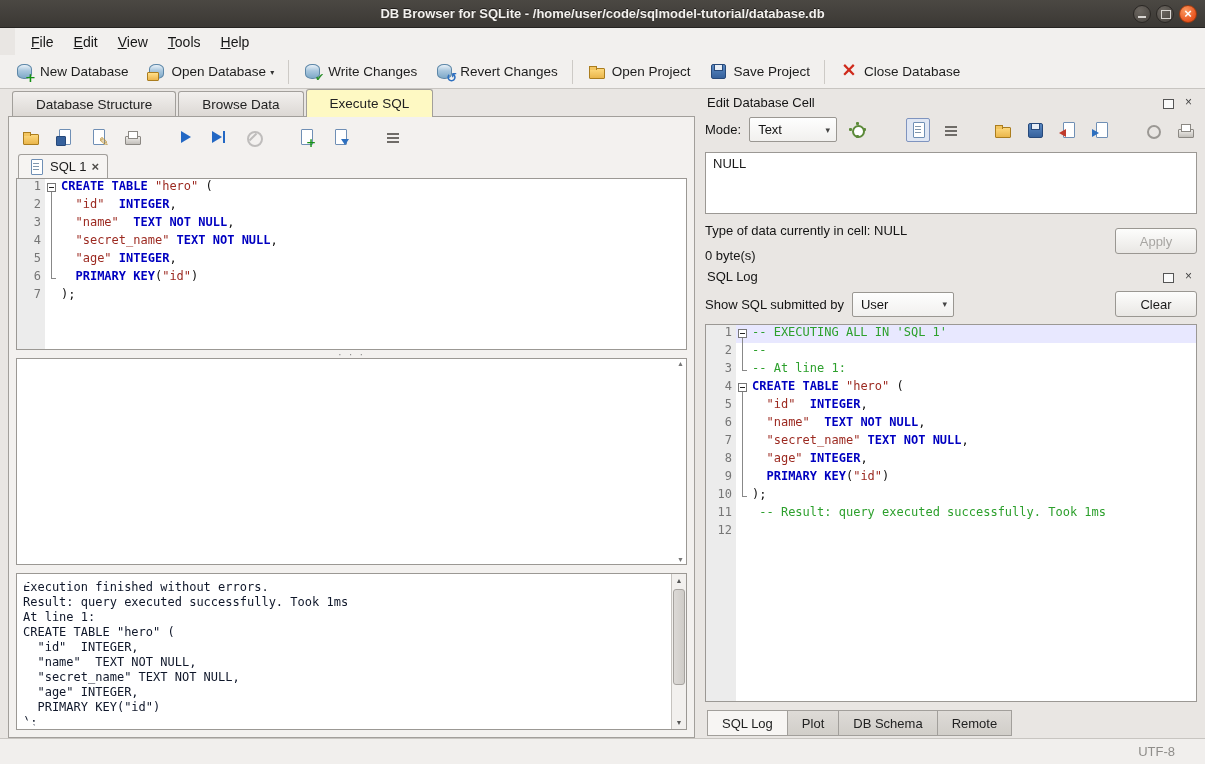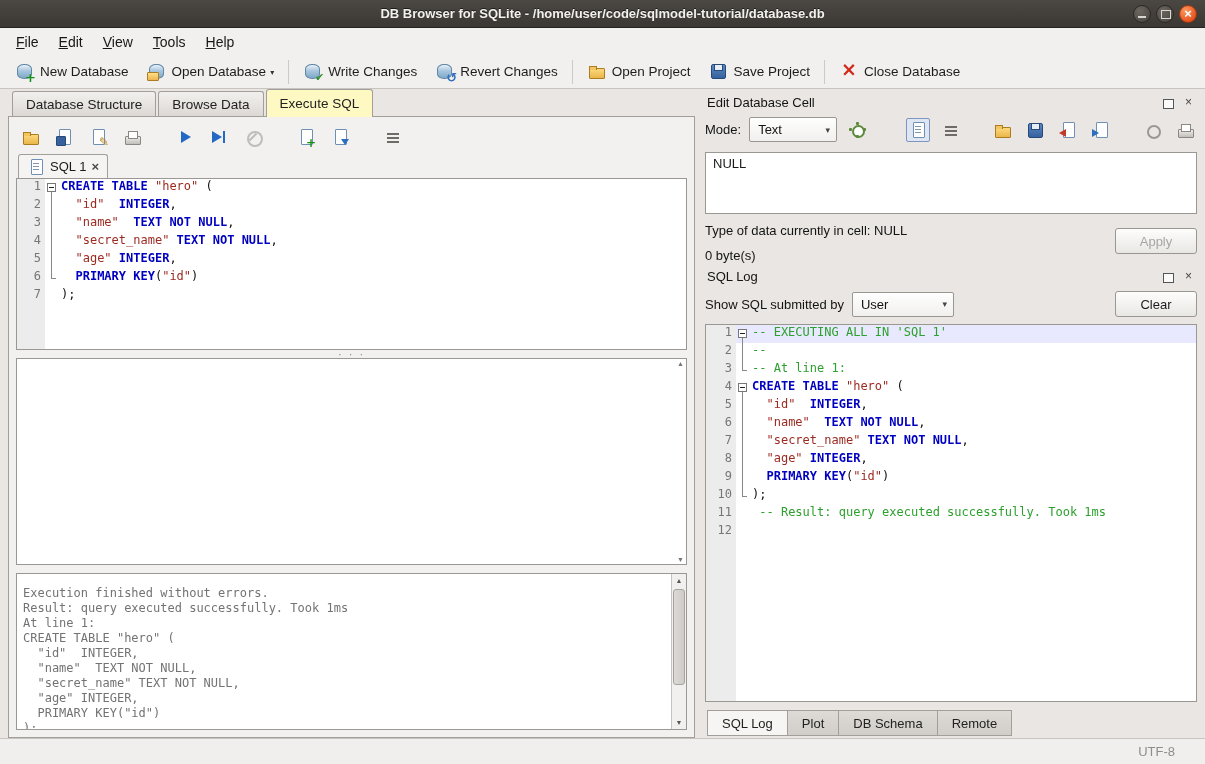--- a/index.html
+++ b/index.html
@@ -11,21 +11,21 @@
   
   .titlebar{height:28px;flex:none;position:relative;background:linear-gradient(#4b4843,#3b3834);border-bottom:1px solid #262422;}
   .title{position:absolute;left:0;right:0;top:0;line-height:28px;text-align:center;color:#f3f1ee;font-size:13px;font-weight:bold;text-shadow:0 -1px 0 #1d1b19;}
   .winbtns{position:absolute;right:8px;top:5px;display:flex;gap:5px;}
   .wbtn{width:18px;height:18px;border-radius:50%;position:relative;background:radial-gradient(circle at 35% 30%,#6b6660,#46423d);border:1px solid #2a2724;cursor:pointer;}
   .wbtn.min::before{content:"";position:absolute;left:4px;top:10px;width:8px;height:2px;background:#d9d6d2;}
   .wbtn.max::before{content:"";position:absolute;left:4px;top:4px;width:8px;height:7px;border:1px solid #d9d6d2;}
   .wbtn.close{background:radial-gradient(circle at 35% 30%,#fa9a60,#e9541f 70%);border-color:#9a3a10;}
   .wbtn.close::before{content:"×";position:absolute;left:0;right:0;top:0;text-align:center;line-height:16px;color:#fff;font-weight:bold;font-size:13px;}
   
-  .menubar{height:27px;flex:none;display:flex;align-items:center;background:#f2f0ee;padding-left:6px;}
+  .menubar{height:27px;flex:none;display:flex;align-items:center;background:#f2f0ee;padding-left:6px;margin-left:15px;}
   .menu-item{padding:3px 10px;font-size:14px;color:#161616;cursor:default;}
   .menu-item u{text-decoration:underline;}
   
   .toolbar{height:34px;flex:none;display:flex;align-items:center;background:#f2f0ee;border-bottom:1px solid #c8c5c1;padding:0 6px;}
   .tb-btn{display:flex;align-items:center;gap:6px;padding:4px 9px;font-size:13.5px;color:#1d1d1d;border-radius:3px;cursor:default;justify-content:space-between;}
   .tb-btn.disabled{color:#b3b0ac;}
   .tb-btn.disabled .icon{filter:grayscale(1);opacity:.5;}
   .tb-sep{width:1px;height:24px;background:#cdcac6;margin:0 5px;flex:none;}
   .tb-dd{font-size:8px;color:#333;align-self:flex-end;padding-bottom:4px;margin-left:-2px;}
   
@@ -65,21 +65,21 @@
   [data-icon="word-wrap-icon"]::before{content:"";position:absolute;left:3px;top:5px;width:12px;height:2px;background:#6f6c68;box-shadow:0 4px 0 #6f6c68,0 8px 0 #6f6c68;}
   [data-icon="gear-icon"]::before{content:"";position:absolute;left:4px;top:4px;width:9px;height:9px;border:2px solid #5c8a3a;border-radius:50%;background:#fff;}
   [data-icon="gear-icon"]::after{content:"";position:absolute;left:8px;top:1px;width:3px;height:3px;background:#5c8a3a;border-radius:1px;box-shadow:0 13px 0 #5c8a3a,-7px 6px 0 #5c8a3a,7px 6px 0 #5c8a3a;}
   [data-icon="set-null-icon"]::before{content:"";position:absolute;left:4px;top:4px;width:10px;height:10px;border:2px solid #9b9894;border-radius:50%;}
   
   .content{flex:1;display:flex;gap:10px;padding:0 8px;min-height:0;}
   .left{width:687px;flex:none;display:flex;flex-direction:column;min-height:0;}
   .right{flex:1;min-width:0;display:flex;flex-direction:column;min-height:0;}
   
   .maintabs{height:28px;flex:none;display:flex;align-items:flex-end;gap:2px;padding-left:4px;border-bottom:1px solid #a29f9b;}
-  .mtab{height:25px;display:flex;align-items:center;padding:0 13px;font-size:13.5px;color:#222;background:linear-gradient(#f2f0ee,#dcd8d4);border:1px solid #a29f9b;border-bottom:none;border-radius:3px 3px 0 0;cursor:pointer;margin-top:40px;}
+  .mtab{height:25px;display:flex;align-items:center;padding:0 23px;font-size:13.5px;color:#222;background:linear-gradient(#f2f0ee,#dcd8d4);border:1px solid #a29f9b;border-bottom:none;border-radius:3px 3px 0 0;cursor:pointer;margin-top:40px;}
   .mtab.active{background:#fef9c3;height:28px;margin-bottom:-1px;}
   .leftbody{flex:1;min-height:0;background:#f3f1ef;border:1px solid #a29f9b;border-top:none;display:flex;flex-direction:column;padding:5px 7px 7px;}
   .sqltoolbar{height:30px;flex:none;display:flex;align-items:center;gap:10px;padding:0 2px;}
   .icobtn{width:24px;height:24px;display:flex;align-items:center;justify-content:center;border-radius:2px;cursor:pointer;flex:none;}
   .icobtn.disabled{opacity:.5;filter:grayscale(.8);}
   .icobtn.selected{background:#dfe6f3;border:1px solid #7f94bf;}
   .sb-sep{width:9px;flex:none;}
   .sqltabbar{height:26px;flex:none;display:flex;align-items:flex-end;padding-left:2px;}
   .sqltab{height:24px;display:flex;align-items:center;gap:5px;padding:0 8px;background:#f6f4f2;border:1px solid #a29f9b;border-bottom:none;border-radius:3px 3px 0 0;font-size:13px;color:#1a1a1a;cursor:pointer;}
   .tabclose{color:#4f4d4a;font-weight:bold;font-size:13px;line-height:1;}
@@ -99,21 +99,21 @@
   .cl.hl .codetxt,.cl.hl .fold{background:var(--hl,#e8e8ff);}
   .tk-kw{color:var(--kw,#0000c0);font-weight:bold;}
   .tk-str{color:var(--str,#9c2a21);}
   .tk-com{color:var(--com,#2da02d);}
   .tk-pl{color:#101010;}
   .vsplit{height:8px;flex:none;display:flex;align-items:center;justify-content:center;color:#8a8a8a;font-size:11px;letter-spacing:2px;line-height:0;cursor:row-resize;}
   .results{flex:1;min-height:0;border:1px solid #9b9894;background:#fff;position:relative;}
   .tinyarrow{position:absolute;right:2px;font-size:7px;color:#777;cursor:pointer;}
   .tinyarrow.up{top:1px;} .tinyarrow.down{bottom:1px;}
   .outputwrap{height:157px;flex:none;border:1px solid #9b9894;background:#fff;position:relative;}
-  .outputtext{position:absolute;left:0;top:0;bottom:0;right:16px;padding:12px 6px;font:12px/15px "DejaVu Sans Mono",monospace;color:#737373;overflow:hidden;}
+  .outputtext{position:absolute;left:0;top:0;bottom:0;right:16px;padding:6px 6px;font:12px/15px "DejaVu Sans Mono",monospace;color:#0f172a;overflow:hidden;border-radius:32px;}
   .outline{white-space:pre;height:15px;}
   .vscroll{position:absolute;top:0;right:0;bottom:0;width:15px;background:#f2f0ee;border-left:1px solid #c6c3bf;cursor:pointer;}
   .sarrow{position:absolute;left:0;right:0;text-align:center;font-size:7px;color:#555;height:13px;line-height:13px;top:0;}
   .sarrow.bottom{top:auto;bottom:0;}
   .sthumb{position:absolute;left:1px;right:1px;top:15px;height:62%;background:linear-gradient(90deg,#dcd9d6,#cfccc8);border:1px solid #a6a39f;border-radius:3px;}
   
   .dockhdr{flex:none;display:flex;align-items:center;justify-content:space-between;padding:3px 2px;font-size:13px;color:#141414;margin-top:3px;}
   .dockics{display:flex;gap:8px;align-items:center;}
   .dock-ic{width:13px;height:13px;position:relative;color:#444;font-size:12px;line-height:13px;text-align:center;cursor:pointer;}
   .dock-ic.float::before{content:"";position:absolute;left:2px;top:3px;width:9px;height:8px;border:1px solid #555;background:#fafafa;}

